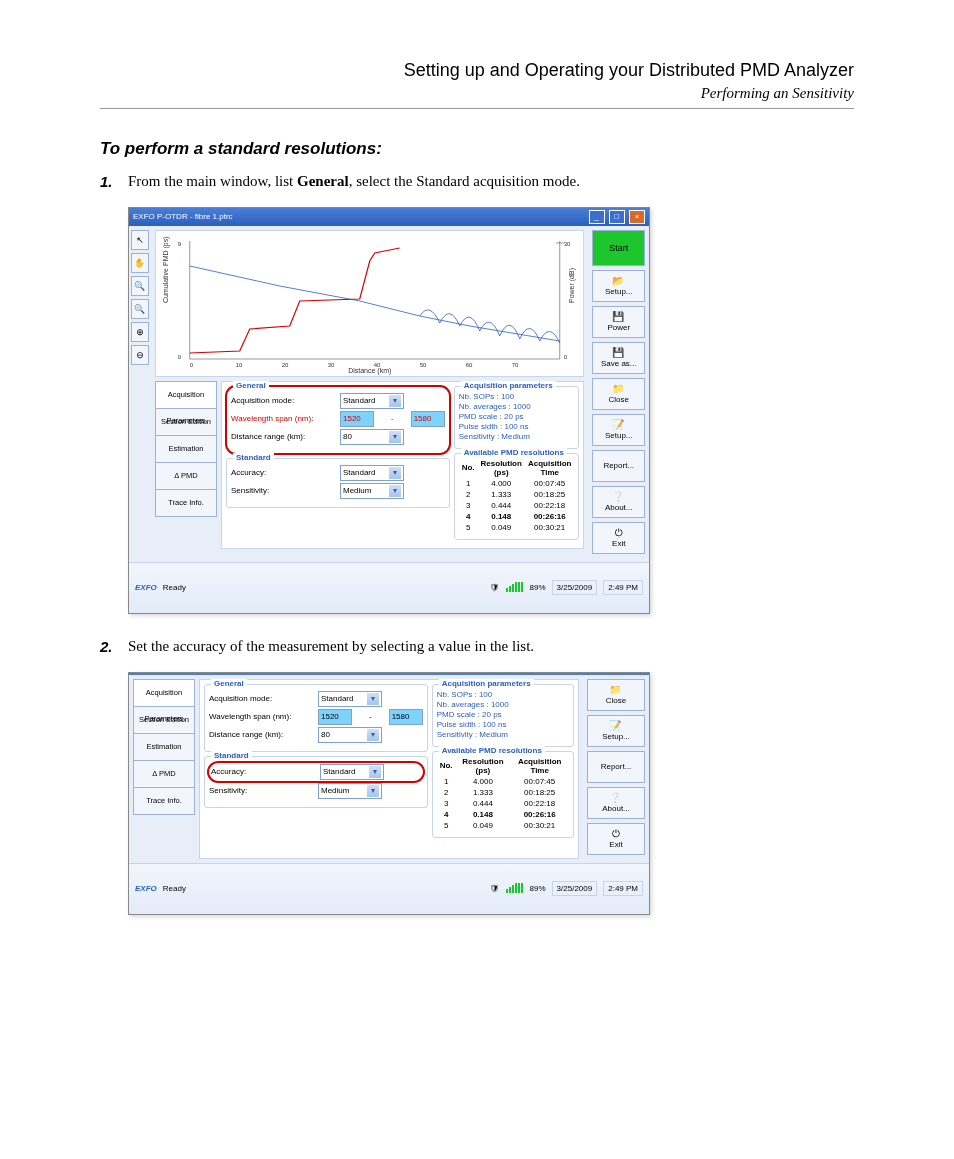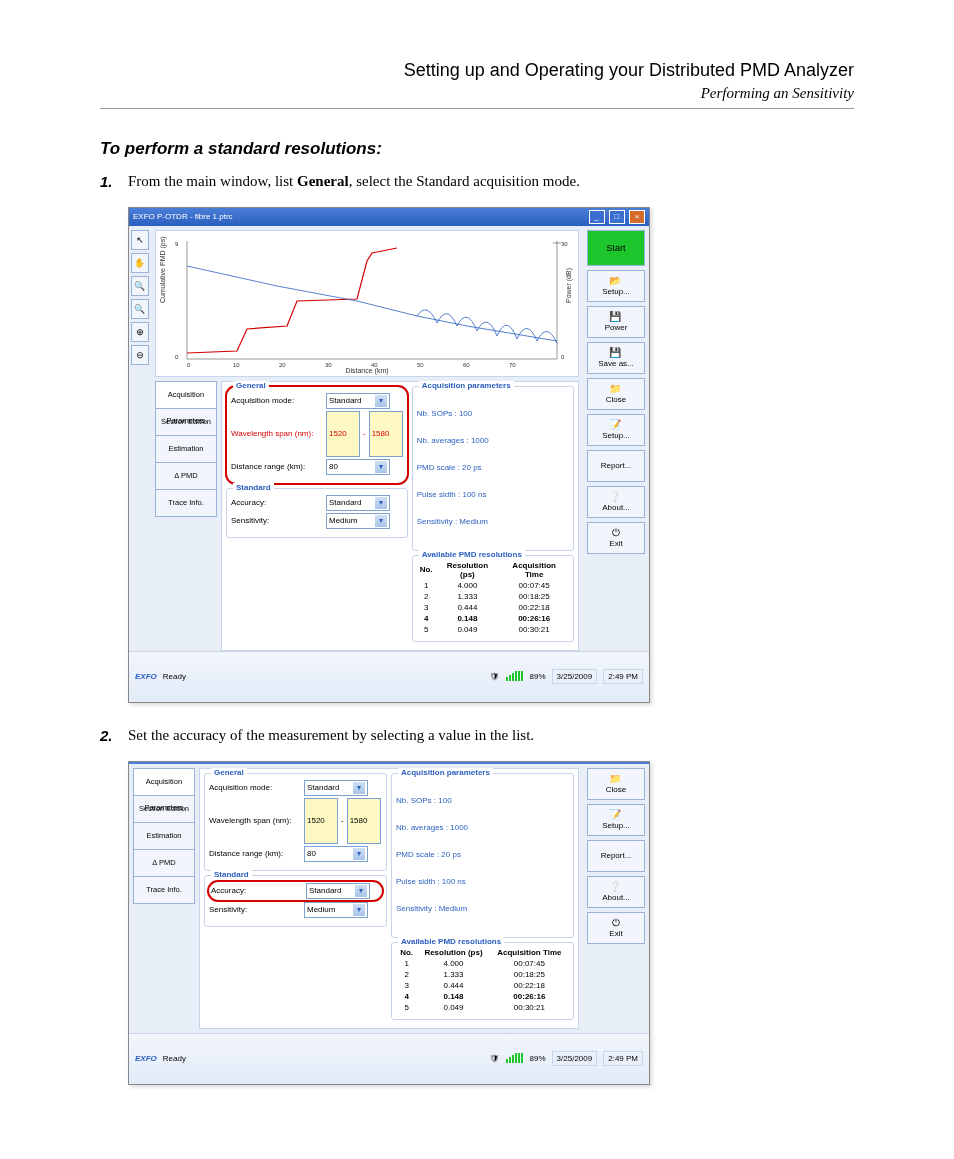--- a/index.html
+++ b/index.html
@@ -26,30 +26,30 @@
 .chart{background:#fff;border:1px solid #c8d4ea;height:145px;position:relative;margin-bottom:4px}
 .chart svg{width:100%;height:100%}
 .panelrow{display:flex;gap:4px}
 .tabs{width:62px}
 .tabs div{border:1px solid #9cb3d9;background:#f2f6fc;height:26px;line-height:26px;text-align:center;font-size:7.5px;margin-bottom:-1px}
 .tabs div.on{background:#fff}
 .panels{flex:1;background:#fff;border:1px solid #c8d4ea;padding:4px}
 .fs{border:1px solid #c8d4ea;border-radius:3px;padding:4px 4px 6px 4px;margin-bottom:4px;position:relative}
 .fs.ring{outline:2px solid #d40000;outline-offset:-1px;border-radius:10px}
 .fs-title{color:#2b5fc0;font-weight:bold;font-size:8px;position:absolute;top:-6px;left:6px;background:#fff;padding:0 3px}
-.row{display:flex;align-items:center;margin:2px 0;font-size:8px;gap:3px}
+.row{display:flex;align-items:center;margin:2px 0;font-size:8px;gap:17px}
 .row label{width:92px}
 .row .sel{border:1px solid #7da2ce;background:#fff;height:14px;width:58px;display:flex;align-items:center;justify-content:space-between;padding:0 2px}
 .row .sel .ar{background:linear-gradient(#cfe0f5,#a8c4e8);width:12px;height:12px;text-align:center;line-height:12px;color:#2b5fc0}
-.row .tx{border:1px solid #7da2ce;background:#fef9c3;height:14px;width:28px;padding:15px 2px;line-height:14px}
+.row .tx{border:1px solid #7da2ce;background:#7dd3fc;height:14px;width:28px;padding:0 2px;line-height:14px}
 .row.red{color:#d40000}
 .grid2{display:flex;gap:4px}
 .grid2>div{flex:1}
 .aplist{font-size:8px;color:#2b5fc0}
-.aplist div{margin:18px 0}
+.aplist div{margin:1px 0}
 .tbl{width:100%;font-size:8px;border-collapse:collapse}
 .tbl th,.tbl td{padding:1px 3px;text-align:center}
 .tbl tr.bold td{font-weight:bold}
 .status{background:linear-gradient(#f2f6fc,#e2ebf8);height:18px;border-top:1px solid #c8d4ea;display:flex;align-items:center;padding:16px 6px;font-size:8px;gap:6px}
 .status .logo{color:#2b5fc0;font-weight:bold;font-style:italic}
 .status .sp{flex:1}
 .status .bars span{display:inline-block;width:2px;background:#1ec62e;margin-right:1px}
 .status .box{border:1px solid #c8d4ea;padding:0 4px;height:13px;line-height:13px}
 .ico{font-size:10px;line-height:1}
 .row.ring-row{outline:2px solid #d40000;border-radius:10px;padding:1px 2px}

